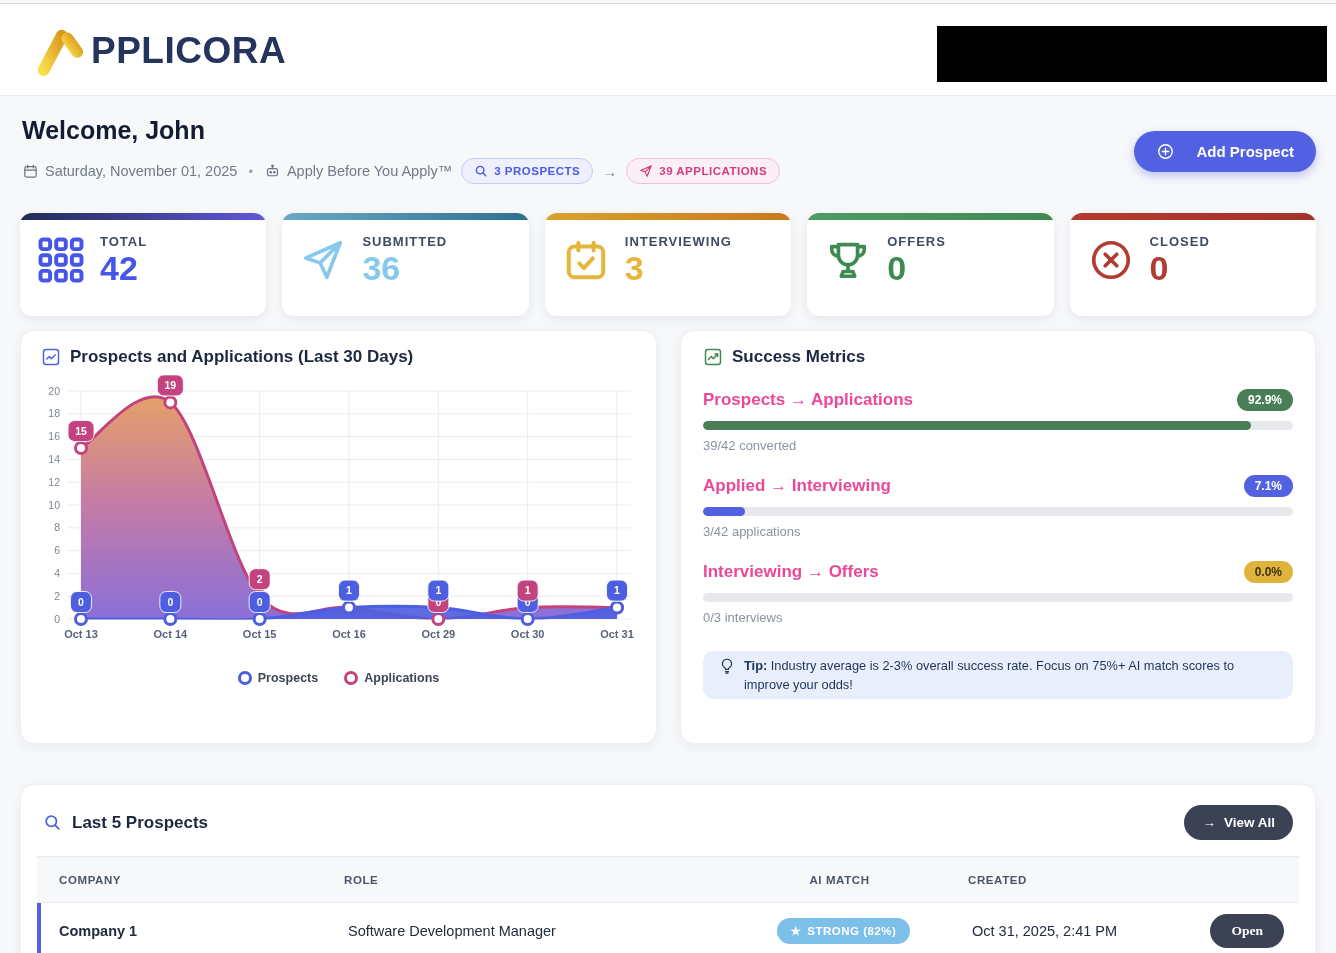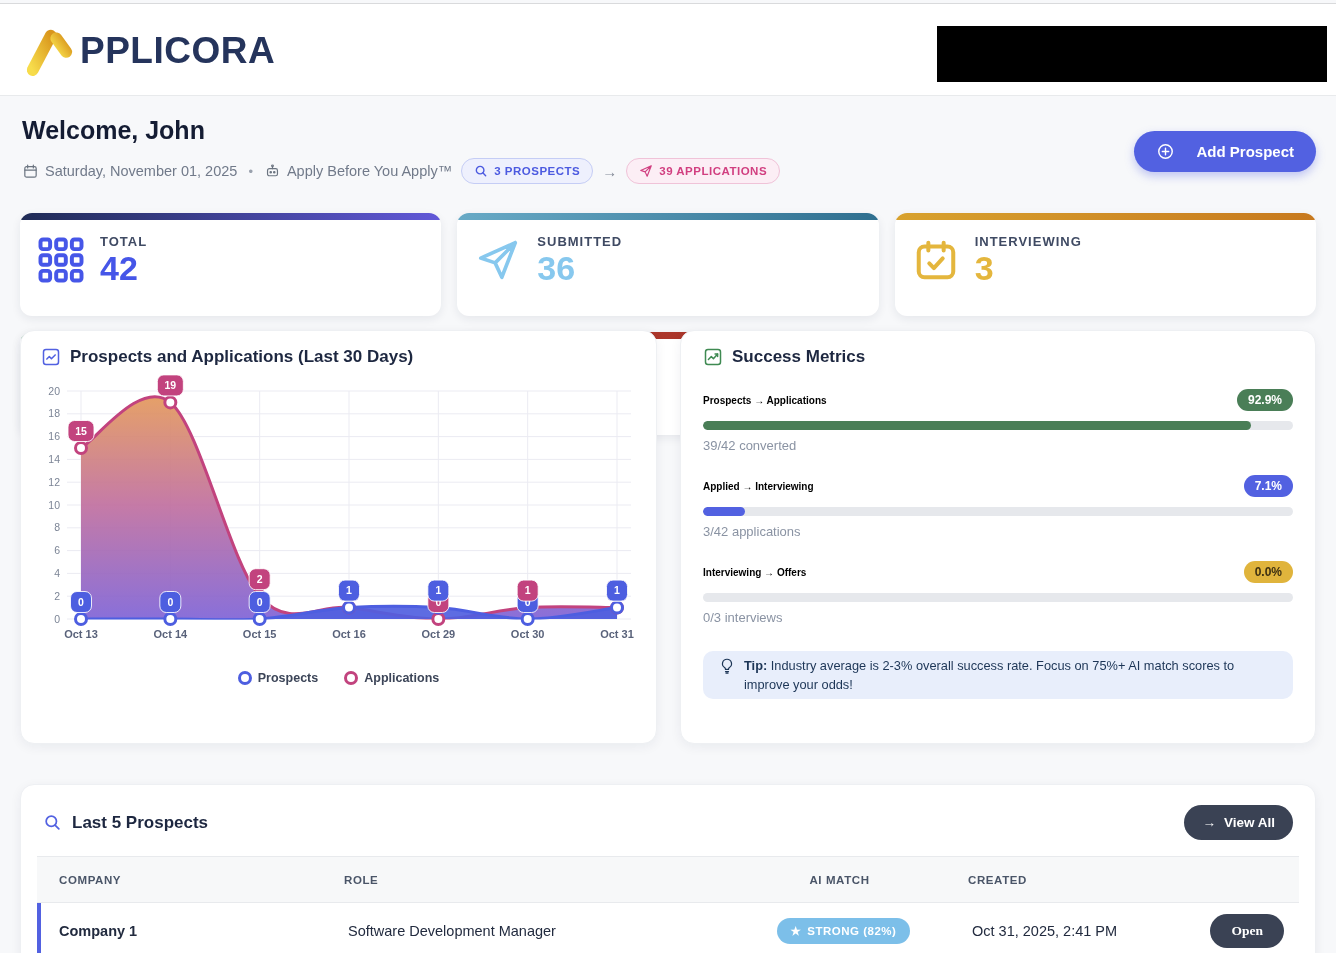--- a/index.html
+++ b/index.html
@@ -3,39 +3,39 @@
 <meta charset="utf-8">
 <style>
   * { margin:0; padding:0; box-sizing:border-box; }
   html,body { background:#e9eaec; }
   body { font-family:"Liberation Sans", sans-serif; }
   #app { position:relative; width:1336px; height:953px; background:#f7f8fa; overflow:hidden; margin:0 auto; }
 
   
   .topline { position:absolute; top:3px; left:0; width:100%; height:1px; background:#d9dadc; }
   .header { position:absolute; top:4px; left:0; width:100%; height:92px; background:#ffffff; border-bottom:1px solid #e8eaec; }
-  .logo { position:absolute; left:20px; top:18px; display:flex; align-items:center; }
+  .logo { position:absolute; left:31px; top:18px; display:flex; align-items:center; }
   .logo-text { font-size:37px; font-weight:700; color:#25345c; letter-spacing:.5px; margin-left:2px; }
   .redacted { position:absolute; top:22px; right:9px; width:390px; height:56px; background:#000; }
 
   
   .welcome-title { position:absolute; left:22px; top:116px; font-size:25px; font-weight:800; color:#141c33; }
   .meta-row { position:absolute; left:22px; top:158px; display:flex; align-items:center; gap:9px; font-size:14.5px; color:#717a8a; }
   .meta-item { display:flex; align-items:center; gap:6px; }
   .meta-dot { color:#9aa1ad; font-size:13px; padding:0 2px; }
   .chip { display:flex; align-items:center; gap:6px; padding:5px 12px; border-radius:999px; font-size:11.5px; font-weight:700; letter-spacing:.5px; }
   .chip-prospects { background:#eef0fd; border:1.5px solid #c5cdf5; color:#4c5ae0; }
   .chip-apps { background:#fceef5; border:1.5px solid #f0c3d8; color:#d13f80; }
   .chip-arrow { color:#848b98; font-size:15px; }
   .add-btn { position:absolute; right:20px; top:131px; display:flex; align-items:center; gap:21px;
              background:#5261e1; color:#fff; border:none; border-radius:999px; padding:11px 22px;
              font-size:15px; font-weight:700; cursor:pointer; box-shadow:0 4px 10px rgba(82,97,225,.35); font-family:inherit; }
 
   
-  .stats { position:absolute; left:20px; top:213px; width:1296px; display:grid; grid-template-columns:repeat(3,1fr); gap:16px; }
+  .stats { position:absolute; left:20px; top:213px; width:1296px; display:grid; grid-template-columns:repeat(5,1fr); gap:16px; }
   .stat-card { position:relative; background:#fff; border-radius:12px; height:103px; box-shadow:0 3px 10px rgba(25,35,60,.08); overflow:hidden; cursor:pointer; }
   .stat-bar { height:7px; width:100%; }
   .stat-body { display:flex; align-items:center; gap:16px; padding:14px 18px 0 18px; }
   .stat-icon { width:46px; height:46px; flex:0 0 46px; }
   .stat-icon svg { width:100%; height:100%; }
   .stat-label { font-size:13px; font-weight:700; letter-spacing:1px; color:#3f4a63; margin-bottom:2px; }
   .stat-value { font-size:34px; font-weight:800; line-height:1.05; }
 
   
   .panel { position:absolute; background:#fff; border-radius:14px; border:1px solid #eef0f3; box-shadow:0 3px 12px rgba(25,35,60,.06); }
@@ -47,21 +47,21 @@
   
   #trend-svg { display:block; margin-top:8px; }
   .legend { display:flex; justify-content:center; gap:26px; margin-top:4px; }
   .legend-item { display:flex; align-items:center; gap:6px; cursor:pointer; }
   .legend-swatch { width:14px; height:14px; border-radius:50%; background:#fff; border:3px solid #888; }
   .legend-label { font-size:12.5px; font-weight:700; color:#3c4558; }
 
   
   .metric { margin-top:22px; }
   .metric-head { display:flex; align-items:center; justify-content:space-between; }
-  .metric-label { font-size:10px; font-weight:700; color:#000000; }
+  .metric-label { font-size:17px; font-weight:700; color:#ec4899; }
   .metric-badge { font-size:12px; font-weight:800; padding:4px 11px; border-radius:999px; }
   .metric-track { margin-top:10px; height:9px; border-radius:6px; background:#e6e8ec; overflow:hidden; }
   .metric-fill { height:100%; border-radius:6px; }
   .metric-sub { margin-top:8px; font-size:13px; color:#8a93a3; }
   .tip-box { margin-top:26px; background:#e8eefb; border-radius:10px; padding:5px 15px; display:flex; gap:8px; }
   .tip-icon { flex:0 0 18px; width:18px; height:18px; margin-top:1px; }
   .tip-text { font-size:12.8px; color:#1c3556; line-height:1.5; }
   .tip-text b { font-weight:800; }
 
   

